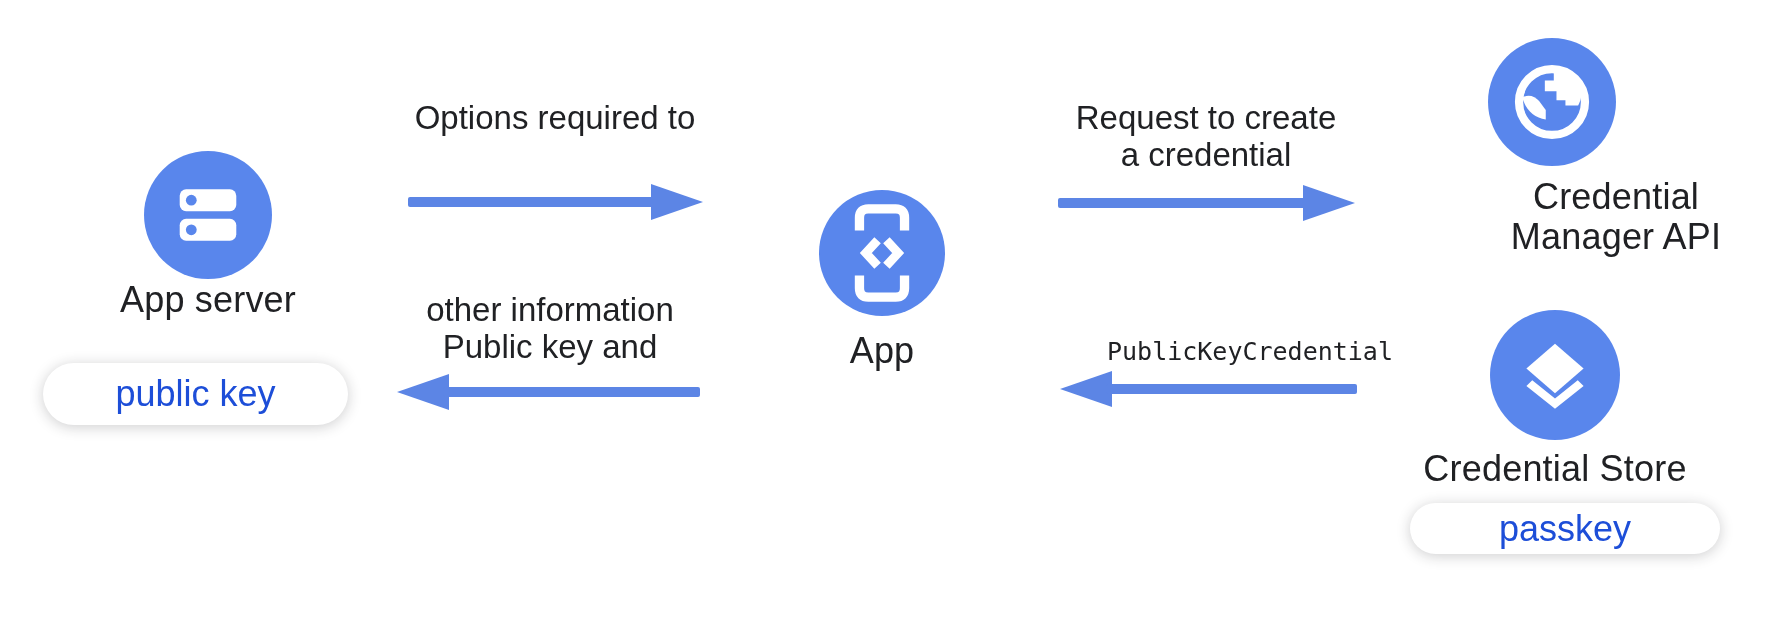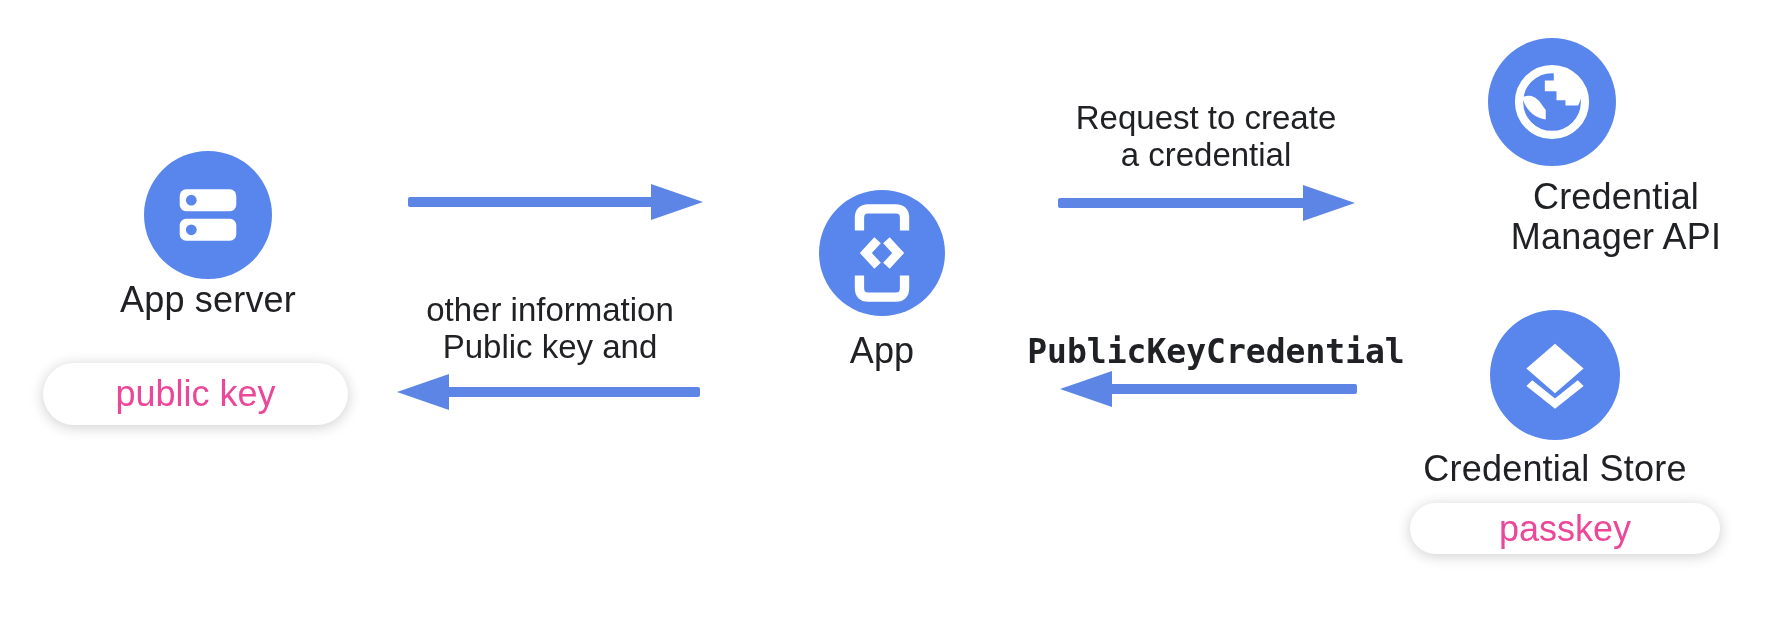--- a/index.html
+++ b/index.html
@@ -38,21 +38,21 @@
   #label-cmapi{left:1466px;top:177px;width:300px;}
   #label-store{left:1385px;top:449px;width:340px;}
 
   
   .pill{
     position:absolute;
     background:#ffffff;
     border-radius:32px;
     box-shadow:0 2px 14px rgba(32,33,36,.22);
     display:flex;align-items:center;justify-content:center;
-    font-size:36px;font-weight:500;color:#ec4899;
+    font-size:36px;font-weight:500;color:#1d4ed8;
   }
   #pill-publickey{left:43px;top:363px;width:305px;height:62px;}
   #pill-passkey{left:1410px;top:503px;width:310px;height:51px;}
 
   
   .arrow{position:absolute;height:36px;}
   .arrow .shaft{
     position:absolute;top:13px;height:10px;
     background:#5C85E5;border-radius:2px;
   }
@@ -76,23 +76,23 @@
     position:absolute;
     text-align:center;
     font-size:33px;
     line-height:37px;
     color:#202124;
   }
   #ann-options{left:400px;top:99px;width:310px;}
   #ann-pubkeyinfo{left:395px;top:291px;width:310px;}
   #ann-request{left:1051px;top:99px;width:310px;}
   #ann-pkc{
-    left:1026px;top:334px;width:380px;
+    left:1060px;top:334px;width:380px;
     font-family:"DejaVu Sans Mono","Liberation Mono",monospace;
-    font-size:33px;line-height:36px;font-weight:bold;
+    font-size:25px;line-height:36px;
   }
 
   .icon-svg{display:block;}
 </style>
 </head>
 <body>
 
 <div class="canvas">
 
   <div class="node-circle" id="circle-appserver">
@@ -135,20 +135,21 @@
       <path d="M30 6 L52 25 L30 44 L8 25 Z" fill="#ffffff"></path>
       <path d="M12.5 34 L8 38.5 L30 56 L52 38.5 L47.5 34 L30 48 Z" fill="#ffffff"></path>
     </svg>
   </div>
   <div class="node-label" id="label-store">Credential Store</div>
   <div class="pill" id="pill-passkey">
     <span>passkey</span>
   </div>
 
   <div class="annotation" id="ann-options">
+    <div>Options required to</div>
   </div>
   <div class="arrow dir-right" id="arrow-options">
     <div class="shaft"></div>
     <div class="head"></div>
   </div>
 
   <div class="annotation" id="ann-pubkeyinfo">
     <div>other information</div>
     <div>Public key and</div>
   </div>

